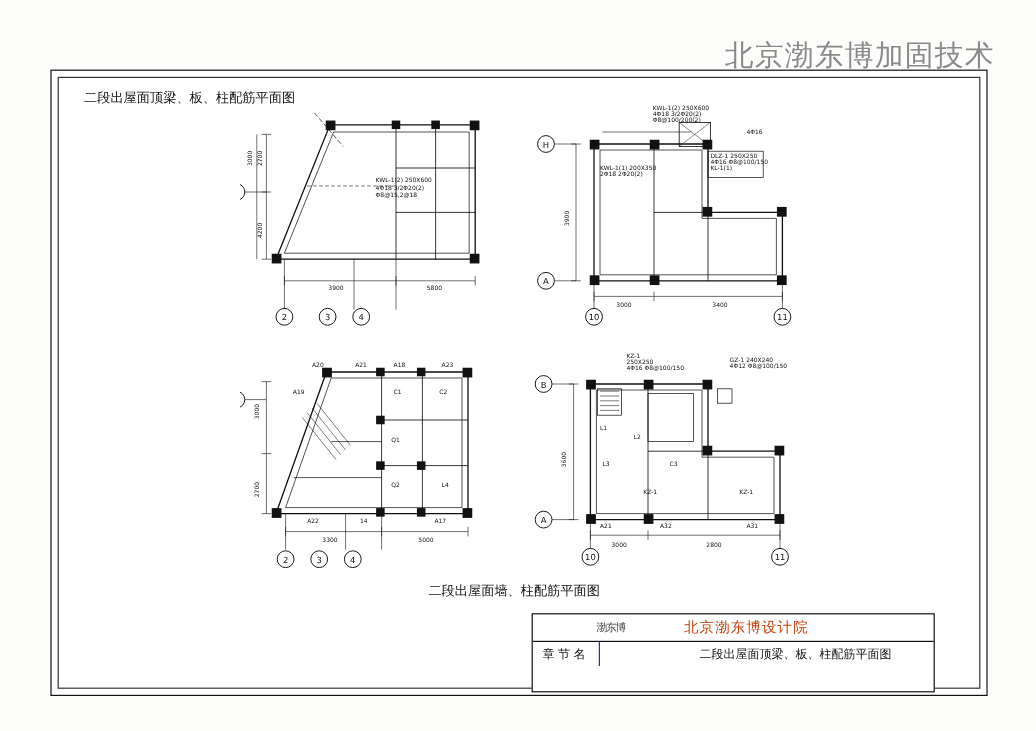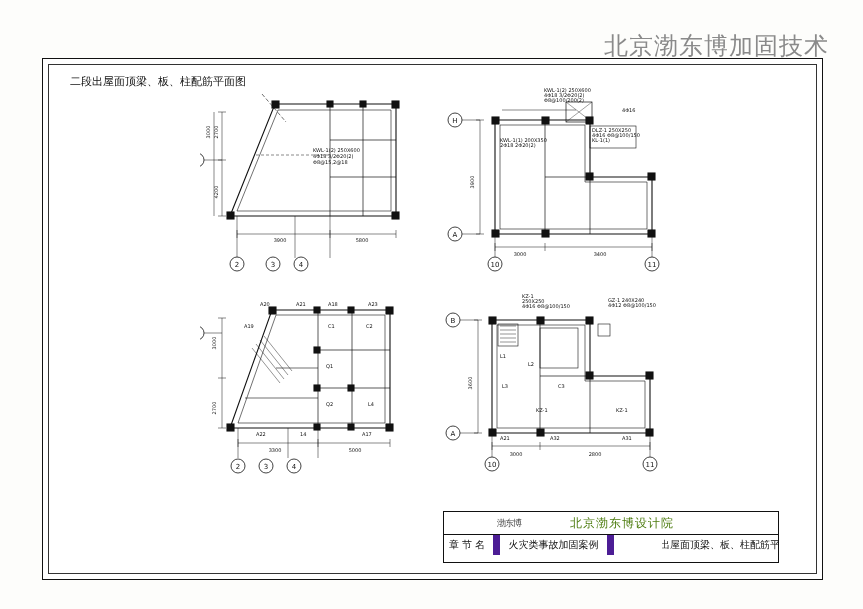--- a/index.html
+++ b/index.html
@@ -42,50 +42,50 @@
     font-size:11px;color:#111;white-space:nowrap;
   }
   .title-mid{
     position:absolute;left:357px;top:485px;
     font-size:11px;color:#111;white-space:nowrap;
   }
   
   .tb{
     position:absolute;
     left:443px;top:511px;
-    width:336px;height:52px;
+    width:336px;height:66px;
     border:1.2px solid #111;
     box-sizing:border-box;
     background:#fff;
   }
   .tb-head{
     height:22px;border-bottom:1.2px solid #111;
     display:flex;align-items:center;justify-content:center;
     position:relative;
   }
   .tb-head .logo{
     position:absolute;left:48px;top:3px;
     width:34px;height:16px;
     display:flex;align-items:center;justify-content:center;
     font-size:9px;color:#444;
     letter-spacing:-1px;
   }
   .tb-head .company{
-    font-size:12px;color:#4d7c0f;letter-spacing:1px;
+    font-size:12px;color:#c2410c;letter-spacing:1px;
     margin-left:22px;
   }
   .tb-row{
     height:20px;display:flex;align-items:stretch;
     border-bottom:1px solid #111;
   }
   .tb-row:last-child{border-bottom:none;}
   .tb-cell{
     display:flex;align-items:center;justify-content:center;
     font-size:10px;color:#111;
-    border-right:7px solid #4c1d95;
+    border-right:1px solid #4c1d95;
     box-sizing:border-box;
     white-space:nowrap;
     overflow:hidden;
   }
   .c1{width:56px;letter-spacing:3px;}
   .c2{width:114px;}
   .c3{width:48px;margin-top:37px;}
   .c4{flex:1;border-right:none;}
   
   .dwg{position:absolute;}
@@ -99,20 +99,21 @@
 <body>
 
 <div id="page">
 
   <div class="watermark">北京渤东博加固技术</div>
 
   <div class="sheet-border"></div>
   <div class="inner-line"></div>
 
   <div class="title-top">二段出屋面顶梁、板、柱配筋平面图</div>
+  <div class="title-mid">二段出屋面墙、柱配筋平面图</div>
 
   <div class="dwg" style="left:200px;top:82px;">
     <svg width="220" height="200" viewBox="0 0 220 200">
       <g stroke="#111" fill="none" stroke-width="1.1">
 
         <path d="M75 22 L196 22 L196 134 L30 134 L75 22 Z"></path>
         <path d="M78 28 L191 28 L191 129 L37 129 L78 28 Z" stroke-width="0.6"></path>
 
         <line x1="130" y1="22" x2="130" y2="134" stroke-width="0.7"></line>
         <line x1="163" y1="22" x2="163" y2="134" stroke-width="0.7"></line>
@@ -376,19 +377,18 @@
     </svg>
   </div>
 
   <div class="tb">
     <div class="tb-head">
       <span class="logo">渤东博</span>
       <span class="company">北京渤东博设计院</span>
     </div>
     <div class="tb-row">
       <div class="tb-cell c1">章节名</div>
-      <div class="tb-cell c2">火灾类事故加固案例</div>
       <div class="tb-cell c3">小标题</div>
       <div class="tb-cell c4">二段出屋面顶梁、板、柱配筋平面图</div>
     </div>
   </div>
 
 </div>
 
 </body></html>

